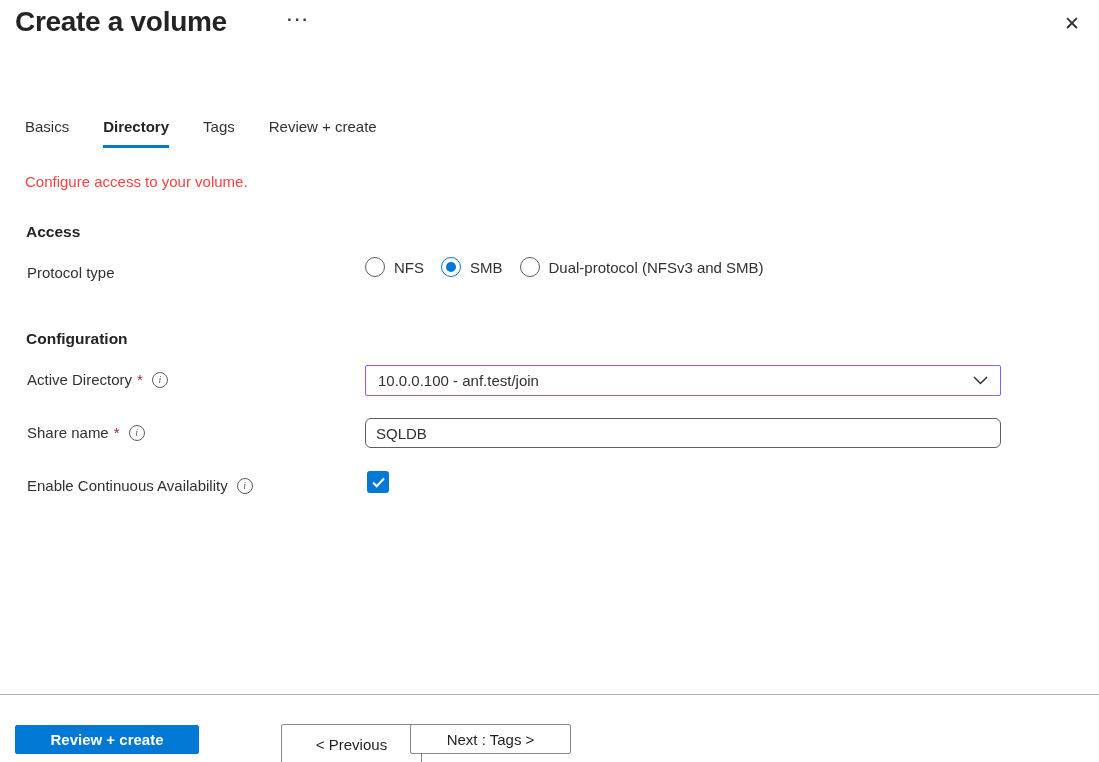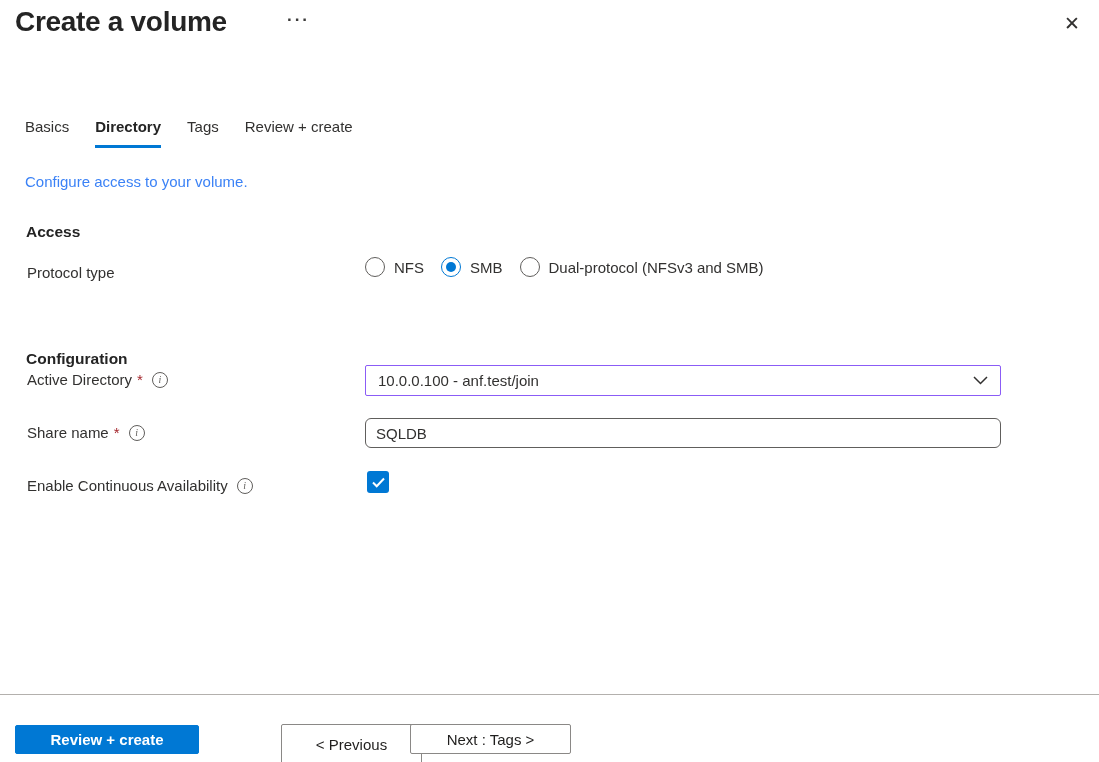--- a/index.html
+++ b/index.html
@@ -26,43 +26,43 @@
   }
   .close-btn {
     position:absolute; right:14px; top:11px;
     font-size:19px; color:#323130; cursor:pointer;
     width:26px; height:26px; text-align:center; line-height:26px;
   }
 
   
   .tabs {
     position:absolute; left:25px; top:118px;
-    display:flex; gap:26px;
+    display:flex; gap:34px;
   }
   .tab {
     font-size:15px; color:#323130;
     padding-bottom:10px; cursor:pointer;
     border-bottom:3px solid transparent;
   }
   .tab.active {
     font-weight:700; color:#242424;
     border-bottom:3px solid #0078d4;
   }
 
   .description {
     position:absolute; left:25px; top:173px;
-    font-size:15px; color:#3b82f6;
+    font-size:15px; color:#ef4444;
   }
 
   .section-heading {
     position:absolute; left:26px;
     font-size:15.5px; font-weight:700; color:#242424;
   }
   .heading-access { top:223px; }
-  .heading-configuration { top:330px;margin-top:20px; }
+  .heading-configuration { top:330px; }
 
   .field-label {
     position:absolute; left:27px;
     font-size:15px; color:#323130;
     display:flex; align-items:center;
   }
   .required-mark { color:#a4262c; margin-left:5px; font-size:15px; }
   .info-icon {
     display:inline-flex; align-items:center; justify-content:center;
     width:16px; height:16px; margin-left:9px;

